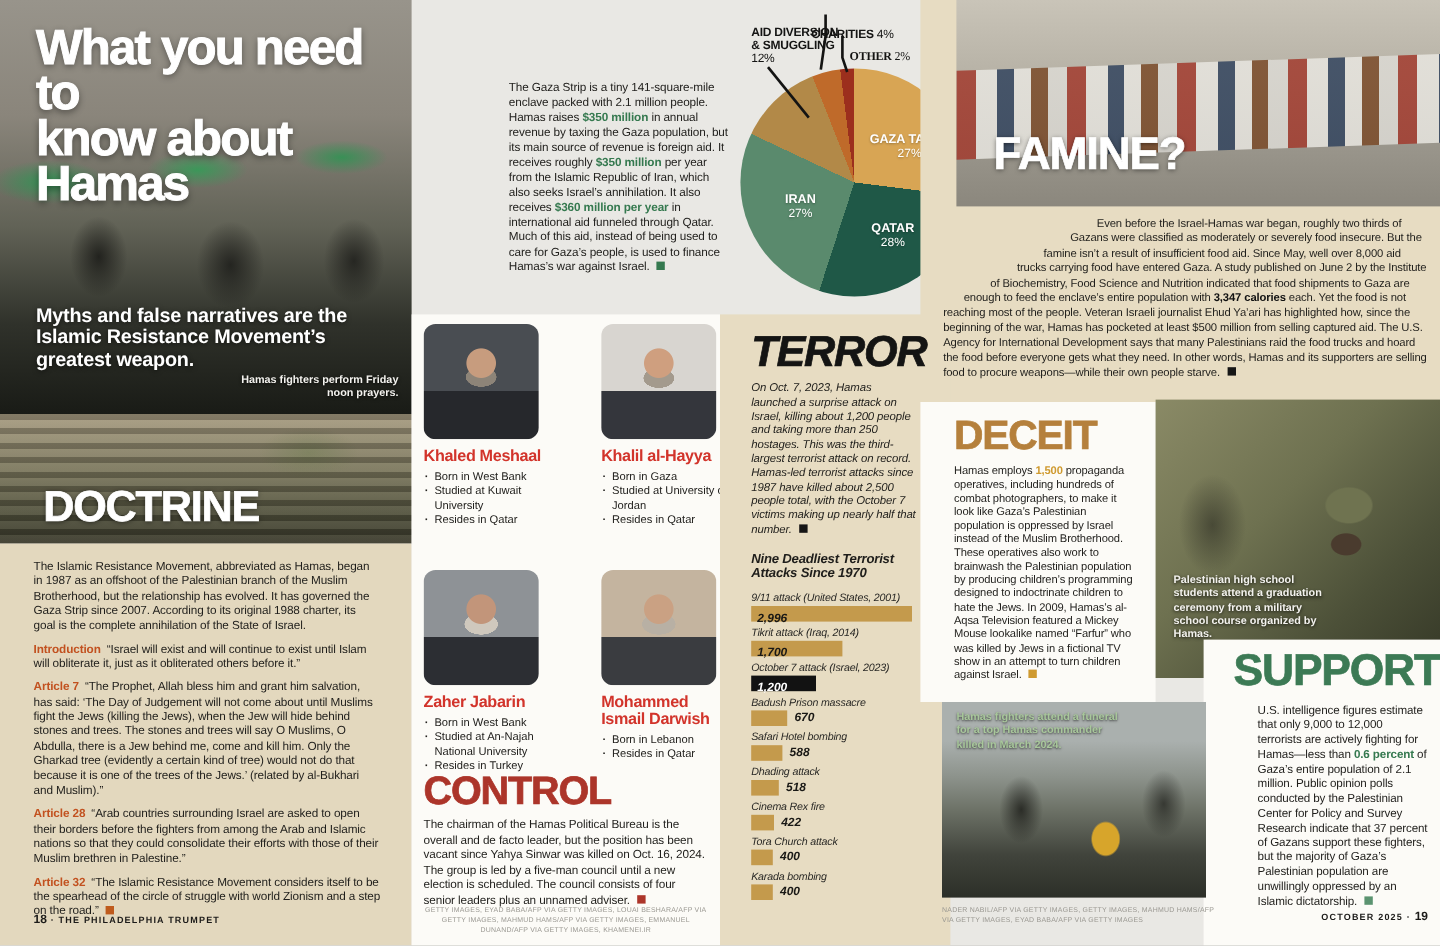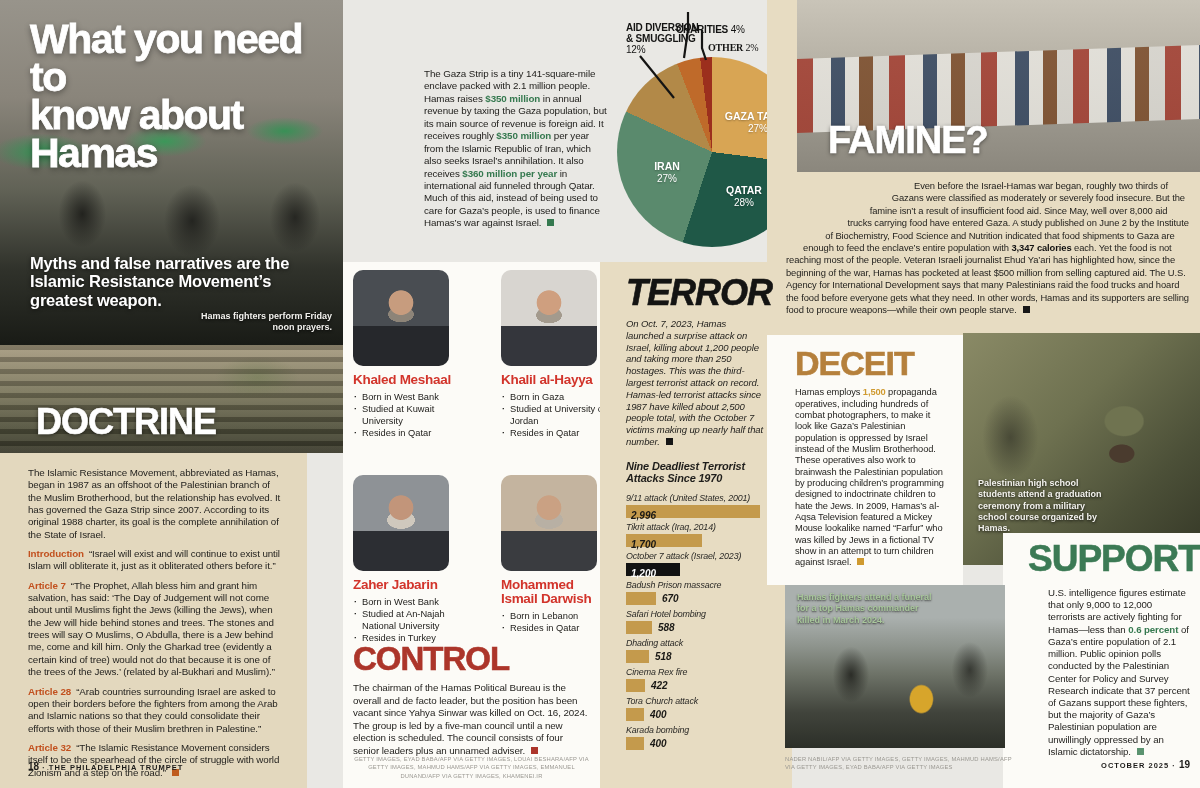--- a/index.html
+++ b/index.html
@@ -46,21 +46,21 @@
   .cap-prayers{left:190px;top:311px;width:142px;text-align:right;}
 
   .photo-prayer{left:0;top:345px;width:343px;height:108px;
     background:
       repeating-linear-gradient(180deg, rgba(0,0,0,.22) 0 5px, rgba(255,255,255,.05) 5px 12px),
       radial-gradient(ellipse 60px 30px at 75% 30%, rgba(110,120,80,.6), transparent 70%),
       linear-gradient(180deg,#a89d82 0%,#7b775d 45%,#50503c 80%,#3c3b2d 100%);}
   .doctrine-head{left:36px;top:405px;}
 
   
-  .doctrine{left:0;top:453px;width:307px;height:335px;background:#e3d8be;}
+  .doctrine{left:0;top:453px;width:343px;height:335px;background:#e3d8be;}
   .doctrine-inner{padding:14px 26px 0 28px;font-size:9.8px;line-height:1.26;letter-spacing:-.1px;}
   .doctrine-inner p{margin:0 0 7px 0;}
   .article-label{color:#c2511f;font-weight:bold;margin-right:5px;}
 
   
   .funding-head{left:424px;top:20px;}
   .funding-body{left:424px;top:68px;width:186px;}
 
   
   .pie{left:617px;top:57px;width:190px;height:190px;border-radius:50%;}
@@ -86,21 +86,21 @@
   .m-inblack .bval-in{color:#fff;}
 
   
   .famine-bg{left:767px;top:0;width:433px;height:335px;}
   .photo-trucks{left:797px;top:0;width:403px;height:172px;
     background:linear-gradient(180deg,#c9c4b8 0%,#b6b1a5 38%,#9b978d 68%,#8b877d 100%);}
   .photo-trucks:after{content:"";position:absolute;left:0;top:52px;width:100%;height:74px;opacity:.85;
     transform:skewY(-2deg);
     background:repeating-linear-gradient(90deg,#a23b2e 0 16px,#e8e6e0 16px 34px,#32445e 34px 48px,#e8e6e0 48px 62px,#7a4a28 62px 76px,#dcdad4 76px 92px);}
   .cap-trucks{left:1048px;top:24px;width:142px;text-align:right;z-index:3;}
-  .famine-head{left:828px;top:122px;font-size:38px;z-index:3;}
+  .famine-head{left:828px;top:111px;font-size:38px;z-index:3;}
   .famine-body{left:786px;top:180px;width:406px;font-size:9.4px;line-height:1.32;letter-spacing:-.1px;z-index:3;}
   .pie-notch{float:left;width:128px;height:66px;shape-outside:polygon(0 0,128px 0,10px 66px,0 66px);}
 
   
   .leaders{left:343px;top:262px;width:257px;height:526px;}
   .lgrid{position:absolute;left:10px;top:8px;width:240px;display:grid;
     grid-template-columns:112px 112px;column-gap:8px;row-gap:16px;gap:36px;}
   .lphoto{width:96px;height:96px;border-radius:10px;}
   .p1{background:radial-gradient(circle at 50% 34%,#c79c7e 0 15%,transparent 16%),
       radial-gradient(ellipse 22% 14% at 50% 46%,#8d8478 0 60%,transparent 61%),

